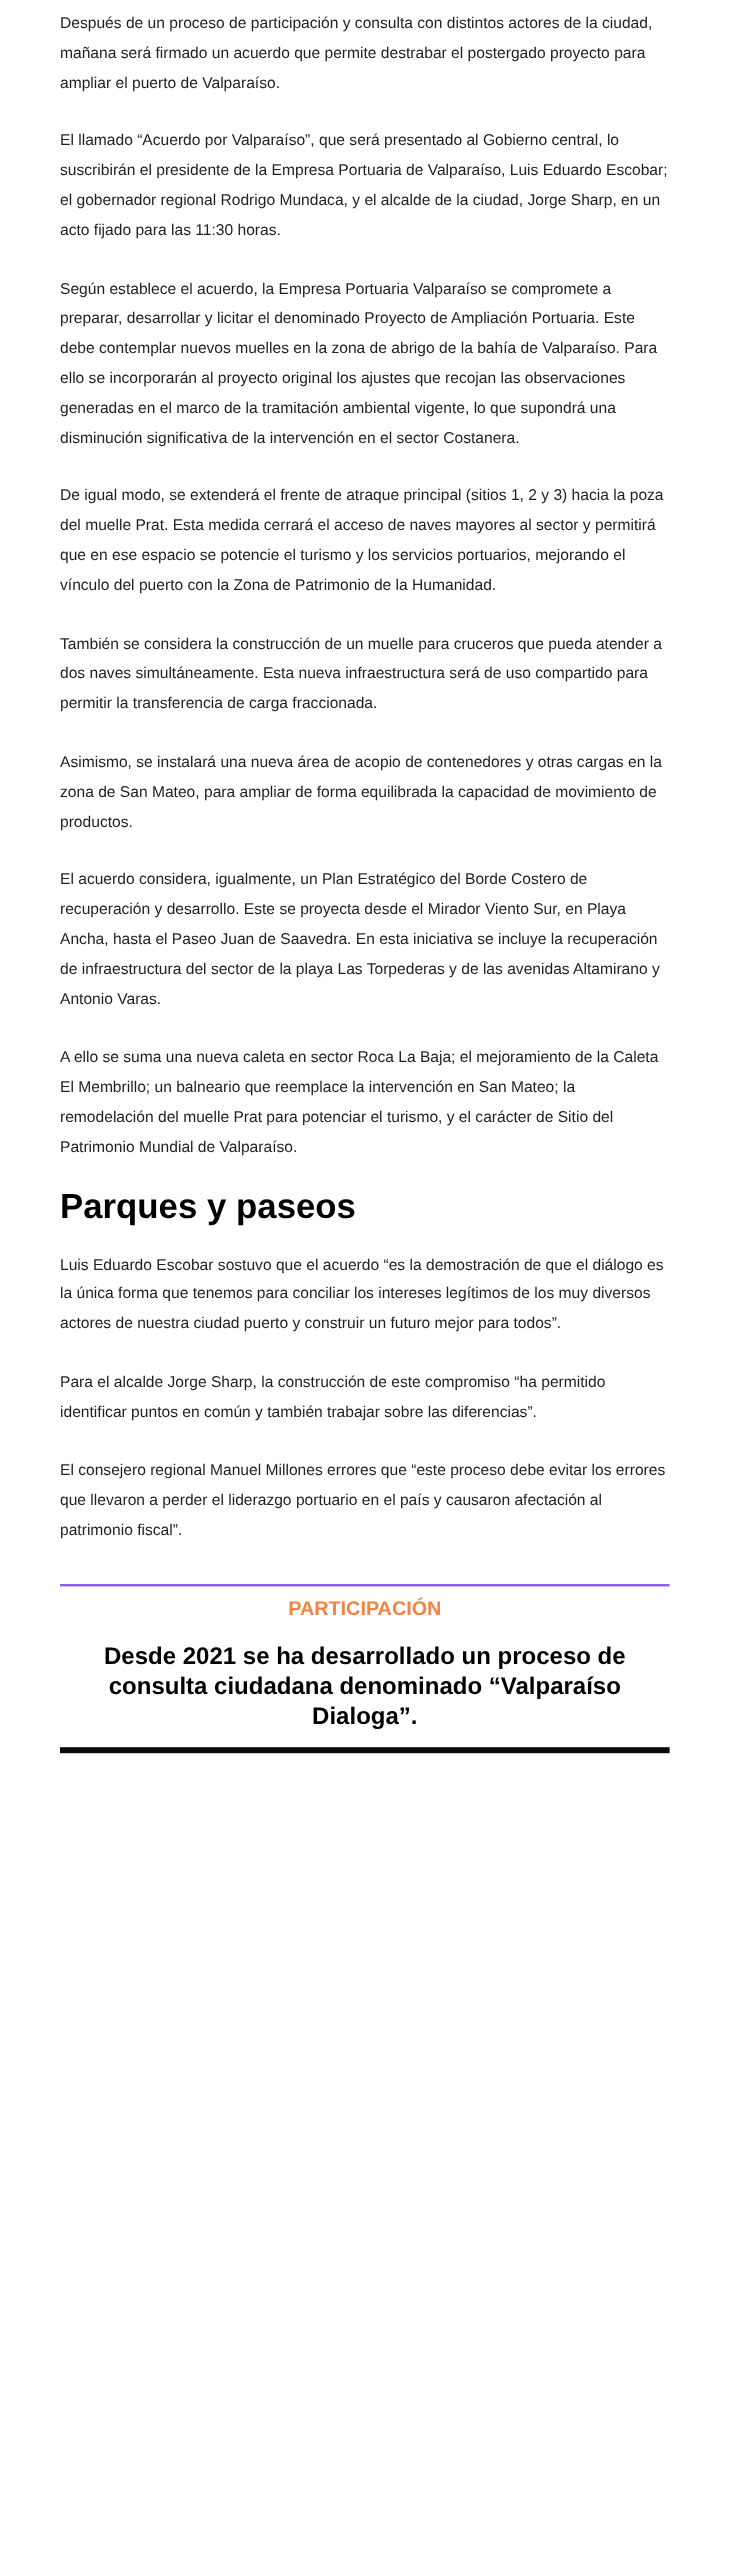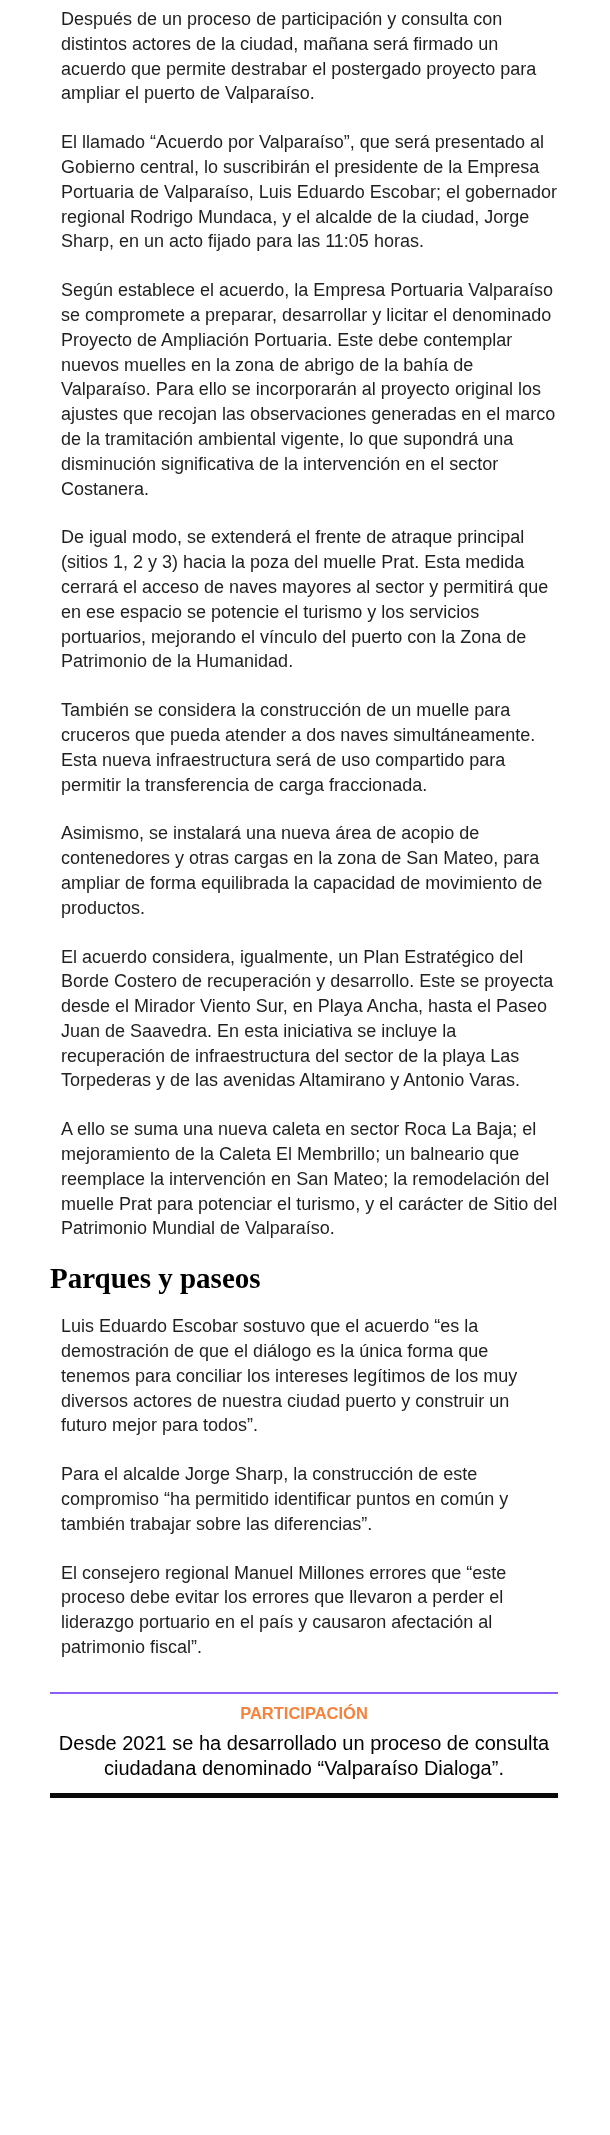--- a/index.html
+++ b/index.html
@@ -10,28 +10,28 @@
   body {
     width: 610px;
   }
   .article {
     box-sizing: border-box;
     width: 610px;
     padding: 7px 52px 12px 50px;
   }
   .body-par {
     font-family: "Liberation Sans", sans-serif;
-    font-size: 18px;
+    font-size: 13px;
     line-height: 24.8px;
     color: #1f1f1f;
-    margin: 0 0 24px 11px;
+    margin: 0 0 24px 0;
     text-align: left;
   }
   .section-heading {
-    font-family: Liberation Serif, serif;
+    font-family: Liberation Sans, sans-serif;
     font-size: 29px;
     font-weight: 700;
     color: #000000;
     margin: -4px 0 18px 0;
     line-height: 35px;
   }
   .participation-box {
     margin-top: 32px;
     border-top: 2px solid #8b5cf6;
     border-bottom: 5px solid #0a0a0a;
@@ -39,34 +39,34 @@
     text-align: center;
     font-family: "Liberation Sans", sans-serif;
   }
   .participation-label {
     color: #f5833e;
     font-weight: 700;
     font-size: 16.5px;
     line-height: 22px;
   }
   .participation-text {
-    font-weight: 400;
+    font-weight: 700;
     font-size: 20px;
     line-height: 25px;
     color: #000000;
-    margin-top: 7px;
+    margin-top: 17px;
   }
 </style>
 </head>
 <body>
 
 <article class="article">
 
   <p class="body-par">Después de un proceso de participación y consulta con distintos actores de la ciudad, mañana será firmado un acuerdo que permite destrabar el postergado proyecto para ampliar el puerto de Valparaíso.</p>
-  <p class="body-par">El llamado “Acuerdo por Valparaíso”, que será presentado al Gobierno central, lo suscribirán el presidente de la Empresa Portuaria de Valparaíso, Luis Eduardo Escobar; el gobernador regional Rodrigo Mundaca, y el alcalde de la ciudad, Jorge Sharp, en un acto fijado para las 11:05 horas.</p>
+  <p class="body-par">El llamado “Acuerdo por Valparaíso”, que será presentado al Gobierno central, lo suscribirán el presidente de la Empresa Portuaria de Valparaíso, Luis Eduardo Escobar; el gobernador regional Rodrigo Mundaca, y el alcalde de la ciudad, Jorge Sharp, en un acto fijado para las 11:30 horas.</p>
   <p class="body-par">Según establece el acuerdo, la Empresa Portuaria Valparaíso se compromete a preparar, desarrollar y licitar el denominado Proyecto de Ampliación Portuaria. Este debe contemplar nuevos muelles en la zona de abrigo de la bahía de Valparaíso. Para ello se incorporarán al proyecto original los ajustes que recojan las observaciones generadas en el marco de la tramitación ambiental vigente, lo que supondrá una disminución significativa de la intervención en el sector Costanera.</p>
   <p class="body-par">De igual modo, se extenderá el frente de atraque principal (sitios 1, 2 y 3) hacia la poza del muelle Prat. Esta medida cerrará el acceso de naves mayores al sector y permitirá que en ese espacio se potencie el turismo y los servicios portuarios, mejorando el vínculo del puerto con la Zona de Patrimonio de la Humanidad.</p>
   <p class="body-par">También se considera la construcción de un muelle para cruceros que pueda atender a dos naves simultáneamente. Esta nueva infraestructura será de uso compartido para permitir la transferencia de carga fraccionada.</p>
   <p class="body-par">Asimismo, se instalará una nueva área de acopio de contenedores y otras cargas en la zona de San Mateo, para ampliar de forma equilibrada la capacidad de movimiento de productos.</p>
   <p class="body-par">El acuerdo considera, igualmente, un Plan Estratégico del Borde Costero de recuperación y desarrollo. Este se proyecta desde el Mirador Viento Sur, en Playa Ancha, hasta el Paseo Juan de Saavedra. En esta iniciativa se incluye la recuperación de infraestructura del sector de la playa Las Torpederas y de las avenidas Altamirano y Antonio Varas.</p>
   <p class="body-par">A ello se suma una nueva caleta en sector Roca La Baja; el mejoramiento de la Caleta El Membrillo; un balneario que reemplace la intervención en San Mateo; la remodelación del muelle Prat para potenciar el turismo, y el carácter de Sitio del Patrimonio Mundial de Valparaíso.</p>
 
   <h2 class="section-heading">Parques y paseos</h2>
 
   <p class="body-par">Luis Eduardo Escobar sostuvo que el acuerdo “es la demostración de que el diálogo es la única forma que tenemos para conciliar los intereses legítimos de los muy diversos actores de nuestra ciudad puerto y construir un futuro mejor para todos”.</p>

